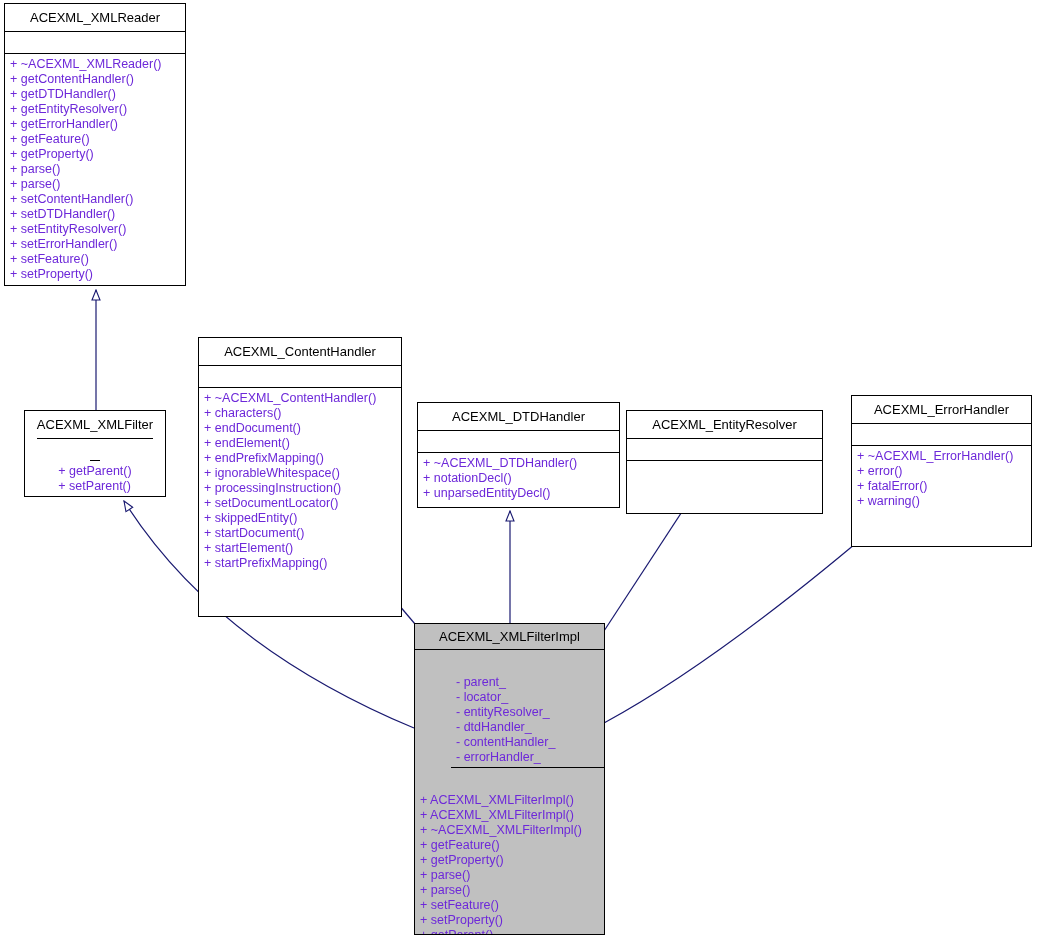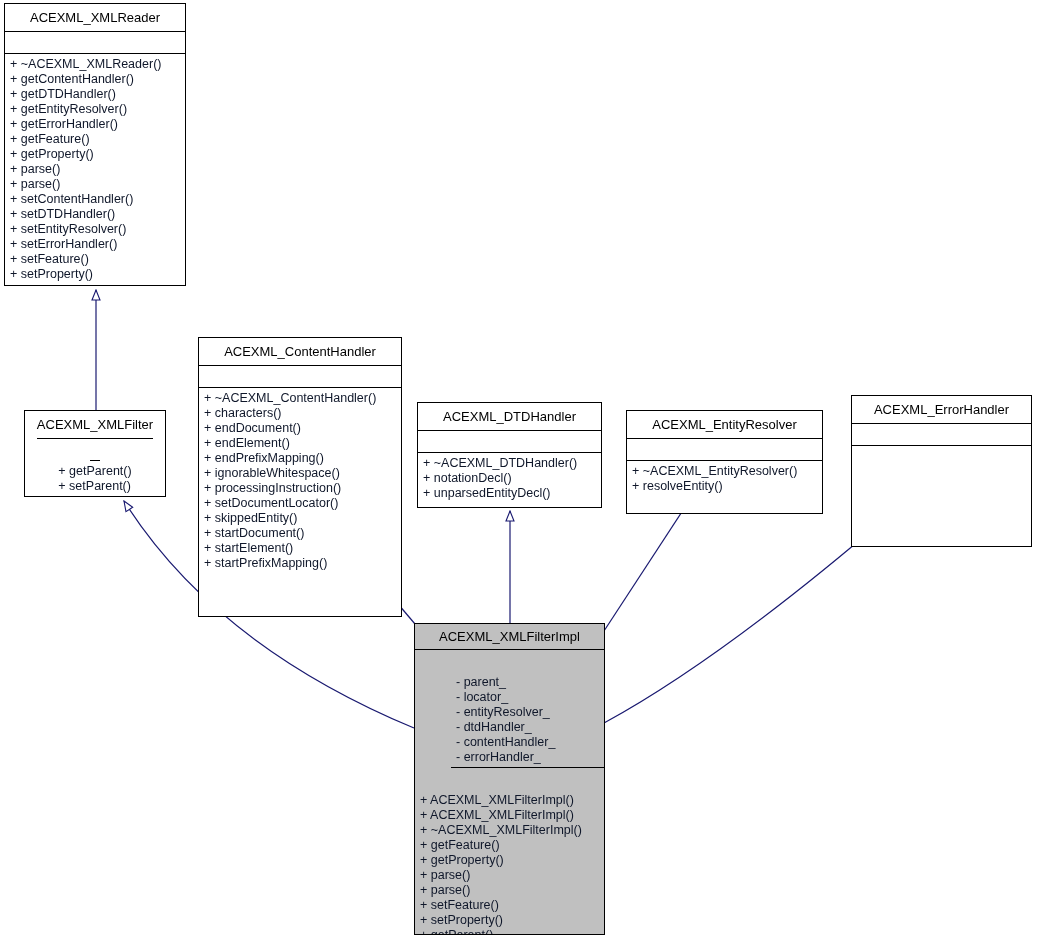--- a/index.html
+++ b/index.html
@@ -51,21 +51,21 @@
     padding: 3px 5px;
   }
   .focus .attrs { height: 96px; margin-left: 36px; }
   .methods {
     flex: 1 1 auto;
     padding: 3px 5px;
   }
   .member {
     font-size: 12.5px;
     line-height: 15px;
-    color: #0f172a;
+    color: #6d28d9;
     white-space: nowrap;
   }
 </style>
 </head>
 <body>
 
 <div id="canvas">
 
   <svg id="edge-layer" viewBox="0 0 1040 941" xmlns="http://www.w3.org/2000/svg">
     <defs>
@@ -124,42 +124,44 @@
         <div class="member">+ ignorableWhitespace()</div>
         <div class="member">+ processingInstruction()</div>
         <div class="member">+ setDocumentLocator()</div>
         <div class="member">+ skippedEntity()</div>
         <div class="member">+ startDocument()</div>
         <div class="member">+ startElement()</div>
         <div class="member">+ startPrefixMapping()</div>
       </div>
   </div>
 
-  <div class="class-box" style="left:417px; top:402px; width:185px; height:106px;">
+  <div class="class-box" style="left:417px; top:402px; width:203px; height:106px;">
     <div class="class-title">ACEXML_DTDHandler</div>
     <div class="compartment attrs"></div>
     <div class="compartment methods">
         <div class="member">+ ~ACEXML_DTDHandler()</div>
         <div class="member">+ notationDecl()</div>
         <div class="member">+ unparsedEntityDecl()</div>
       </div>
   </div>
 
   <div class="class-box" style="left:626px; top:410px; width:197px; height:104px;">
     <div class="class-title">ACEXML_EntityResolver</div>
     <div class="compartment attrs"></div>
-    <div class="compartment methods">
-        <div class="member">+ ~ACEXML_EntityResolver()</div>
-        <div class="member">+ resolveEntity()</div>
-      </div>
   </div>
 
   <div class="class-box" style="left:851px; top:395px; width:181px; height:152px;">
     <div class="class-title">ACEXML_ErrorHandler</div>
     <div class="compartment attrs"></div>
+    <div class="compartment methods">
+        <div class="member">+ ~ACEXML_ErrorHandler()</div>
+        <div class="member">+ error()</div>
+        <div class="member">+ fatalError()</div>
+        <div class="member">+ warning()</div>
+      </div>
   </div>
 
   <div class="class-box focus" style="left:414px; top:623px; width:191px; height:312px;gap:22px;">
     <div class="class-title">ACEXML_XMLFilterImpl</div>
     <div class="compartment attrs">
         <div class="member">- parent_</div>
         <div class="member">- locator_</div>
         <div class="member">- entityResolver_</div>
         <div class="member">- dtdHandler_</div>
         <div class="member">- contentHandler_</div>

